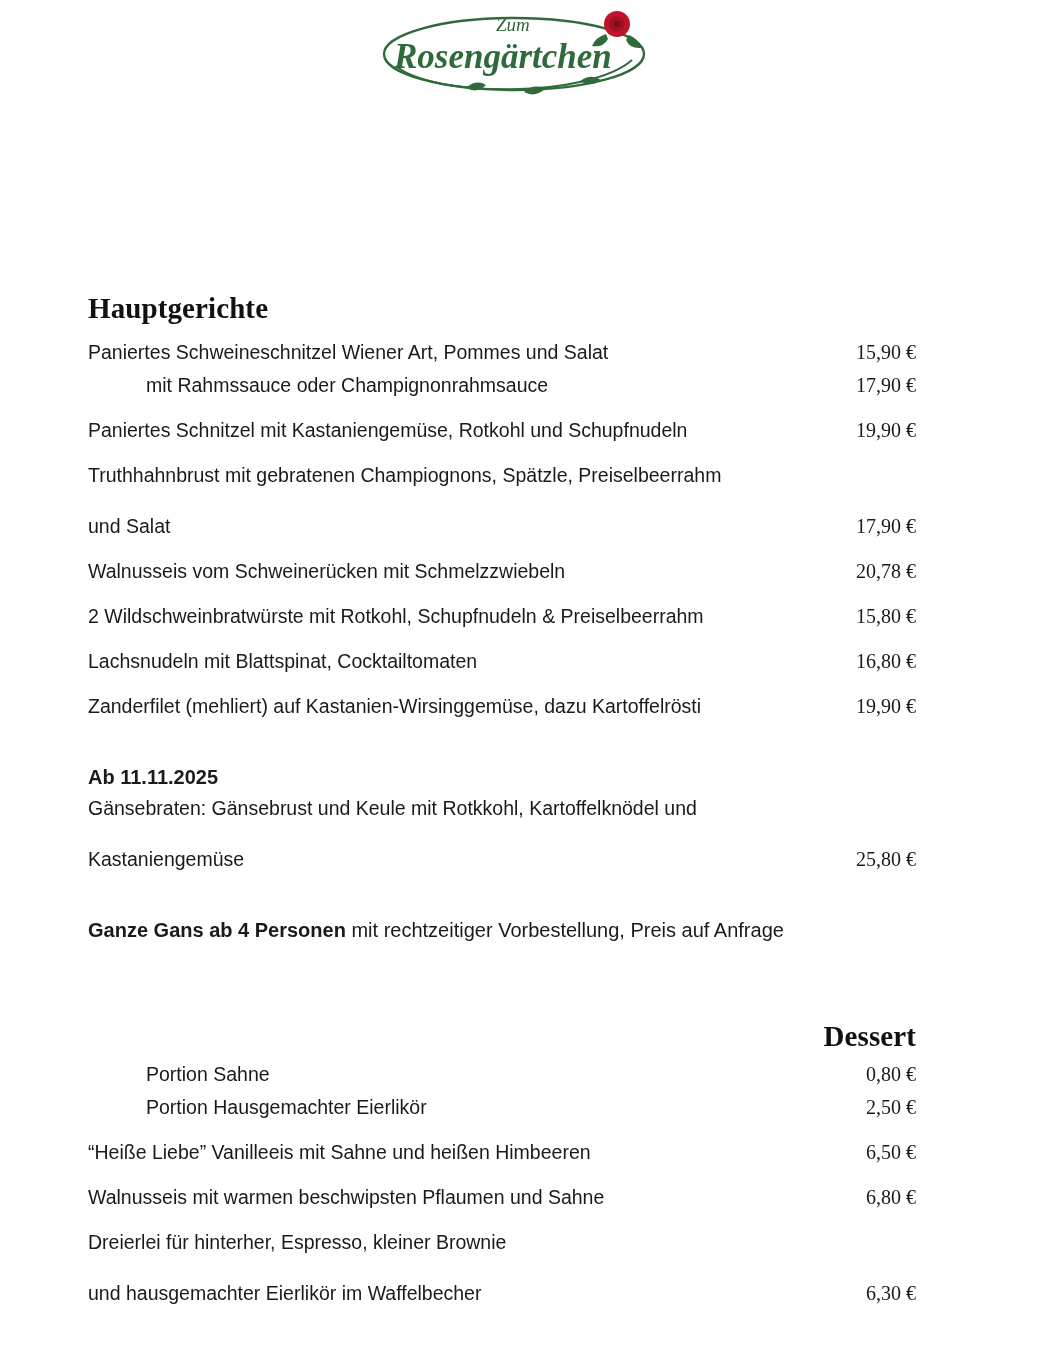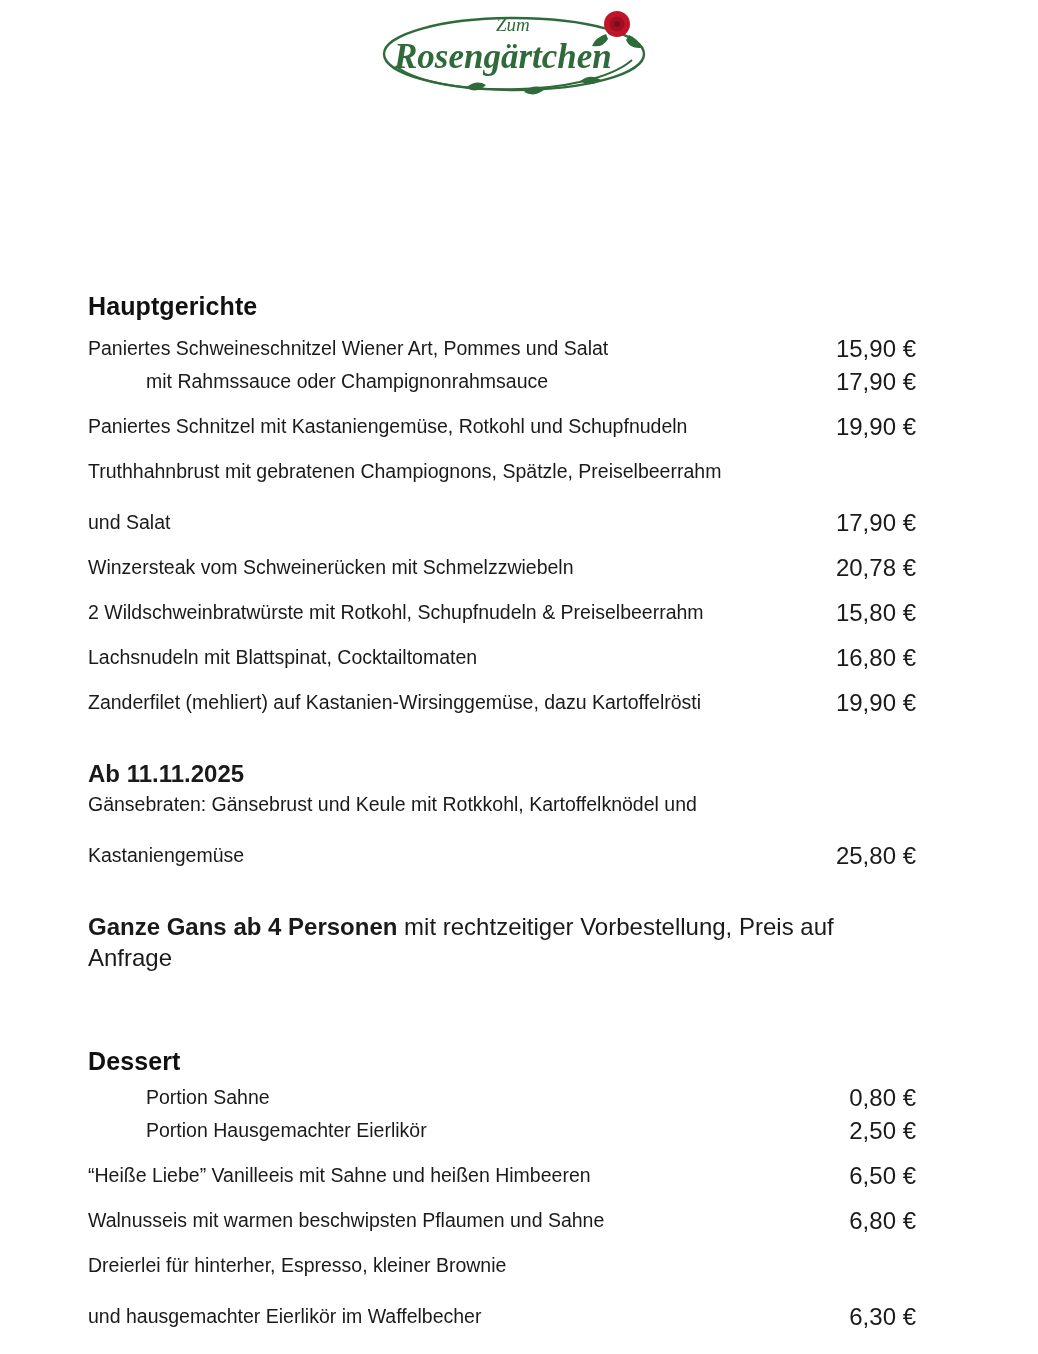--- a/index.html
+++ b/index.html
@@ -34,63 +34,66 @@
 
   
   .sheet {
     position: absolute;
     top: 292px;
     left: 88px;
     width: 828px;
   }
 
   .section-title {
-    font-size: 25px;
+    font-size: 29px;
     font-weight: bold;
     letter-spacing: 0.1px;
     color: #111;
     margin: 0 0 12px 0;
+    font-family: Liberation Serif, serif;
   }
   .section-title.dessert {
     margin-bottom: 6px;
+    text-align: right;
   }
 
   .item {
     display: flex;
     align-items: flex-start;
     justify-content: space-between;
     font-size: 19.5px;
     line-height: 31px;
     color: #1a1a1a;
     margin-bottom: 14px;
   }
   .item.tight { margin-bottom: 2px; }
   .item .name { flex: 1 1 auto; padding-right: 24px; }
   .item .name .line2 { display: block; margin-top: 20px; }
   .item .price {
     flex: 0 0 auto;
     width: 92px;
     text-align: right;
     white-space: nowrap;
-    font-size: 24px;
+    font-size: 20px;
+    font-family: Liberation Serif, serif;
   }
   .item.two-line .price { align-self: flex-end; }
   .indent { padding-left: 58px; }
 
   .spacer-md { height: 26px; }
   .spacer-xl { height: 74px; }
 
   .block-heading {
-    font-size: 24px;
+    font-size: 20px;
     font-weight: bold;
     line-height: 31px;
     margin-bottom: 0;
   }
   .note {
-    font-size: 24px;
+    font-size: 20px;
     line-height: 31px;
   }
   .note b { font-weight: bold; }
 </style>
 </head>
 <body>
 
 <div class="logo-wrap">
   <div class="logo">
     <svg width="290" height="105" viewBox="0 0 290 105" xmlns="http://www.w3.org/2000/svg" aria-hidden="true">
@@ -140,21 +143,21 @@
   <div class="item two-line">
     <div class="name">
       <span>Truthhahnbrust mit gebratenen Champiognons, Spätzle, Preiselbeerrahm</span>
       <span class="line2">und Salat</span>
     </div>
     <div class="price">17,90 €</div>
   </div>
 
   <div class="item two-line">
     <div class="name">
-      <span>Winzersteak vom Schweinerücken mit Schmelzzwiebeln</span>
+      <span>Walnusseis vom Schweinerücken mit Schmelzzwiebeln</span>
     </div>
     <div class="price">20,78 €</div>
   </div>
 
   <div class="item">
     <div class="name">2 Wildschweinbratwürste mit Rotkohl, Schupfnudeln &amp; Preiselbeerrahm</div>
     <div class="price">15,80 €</div>
   </div>
 
   <div class="item">

